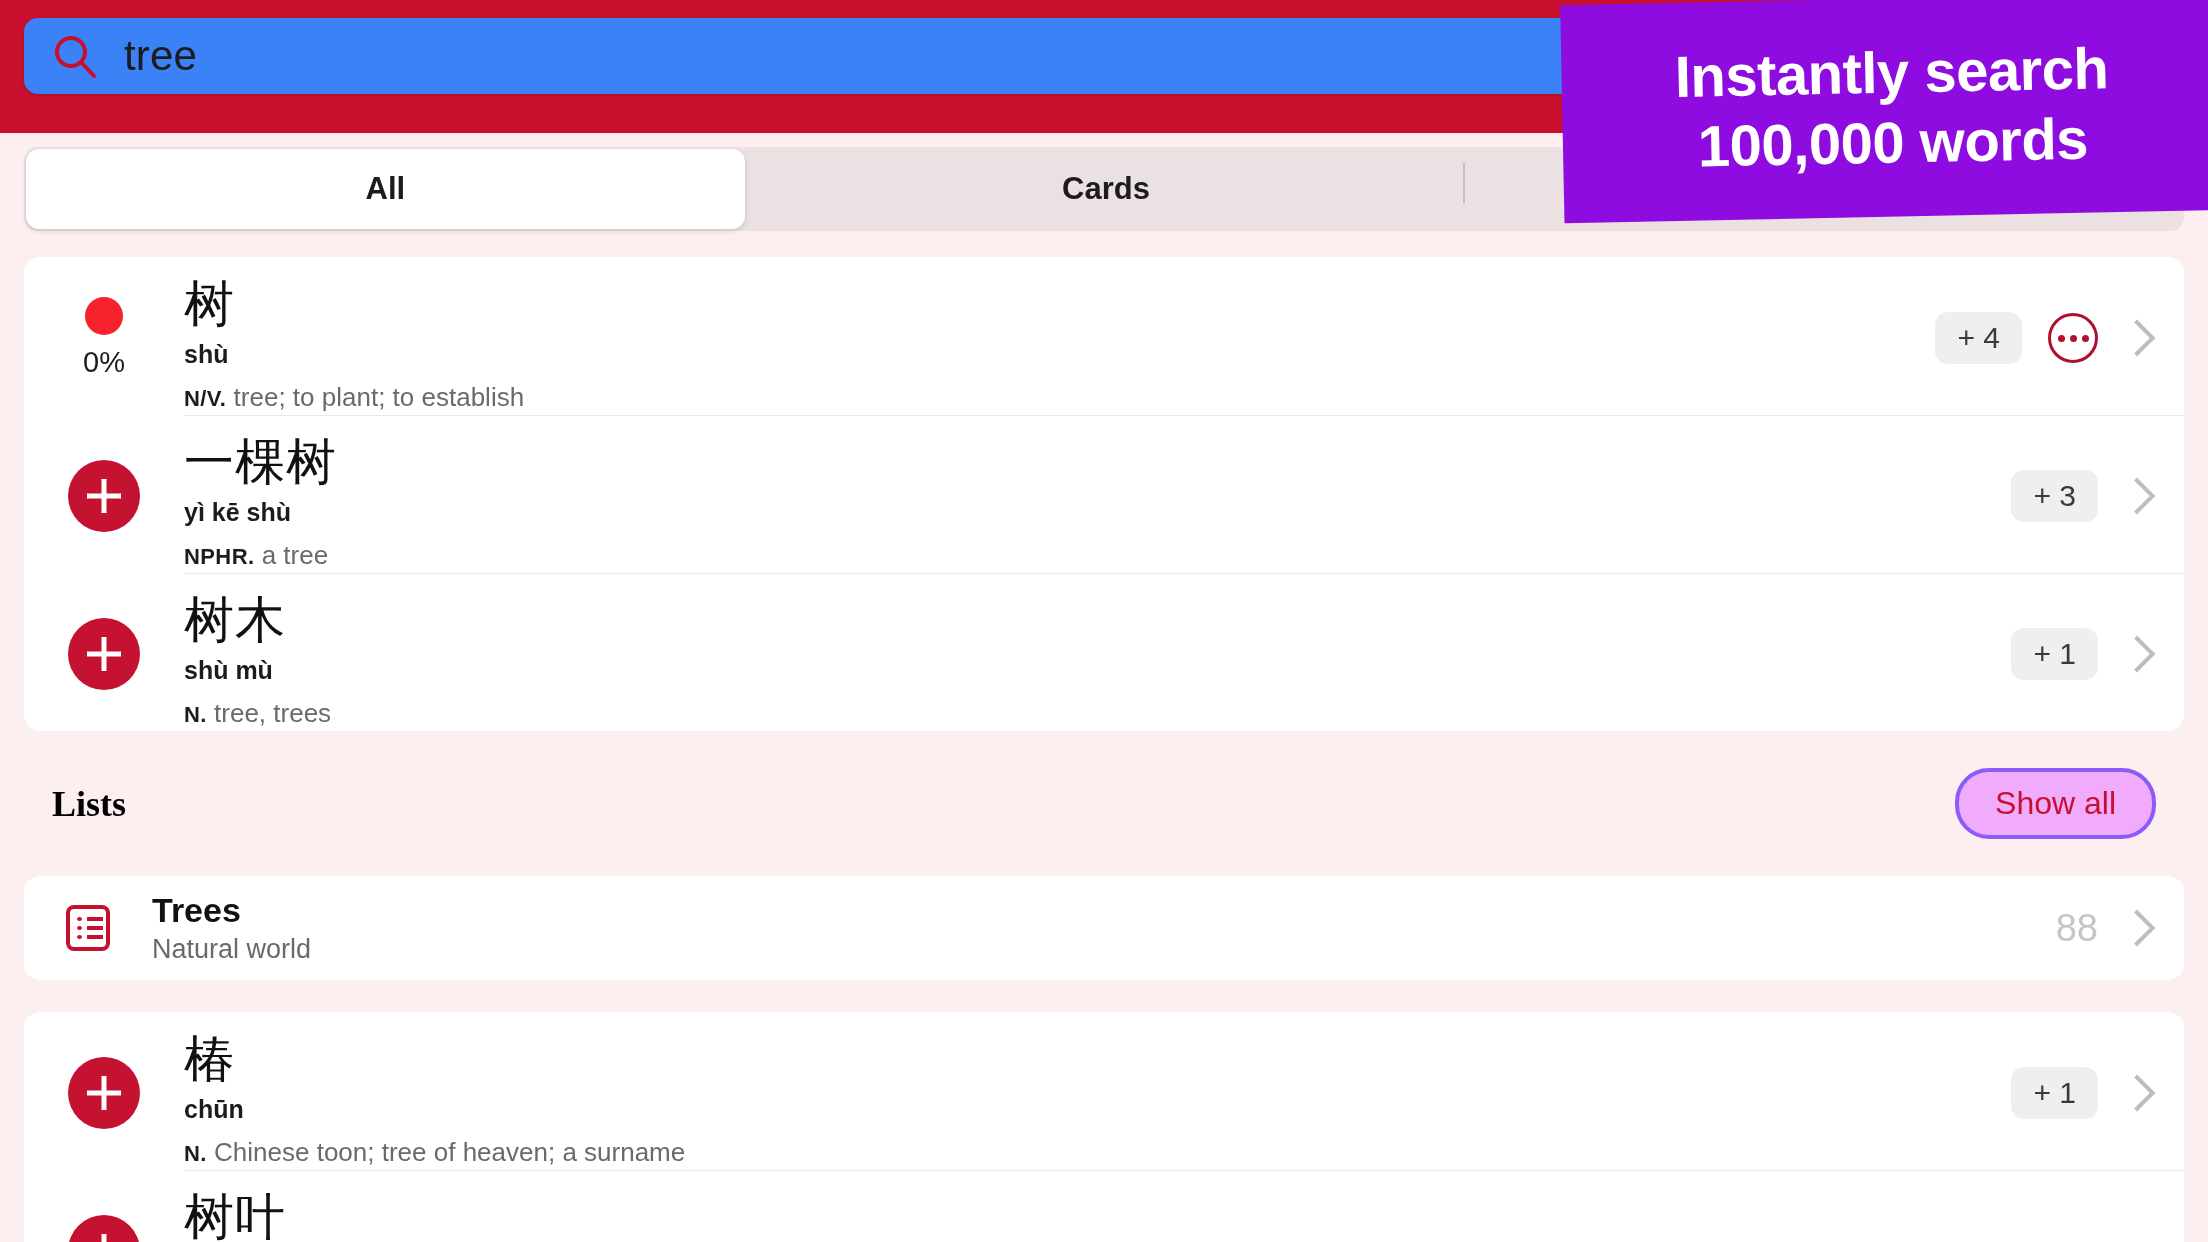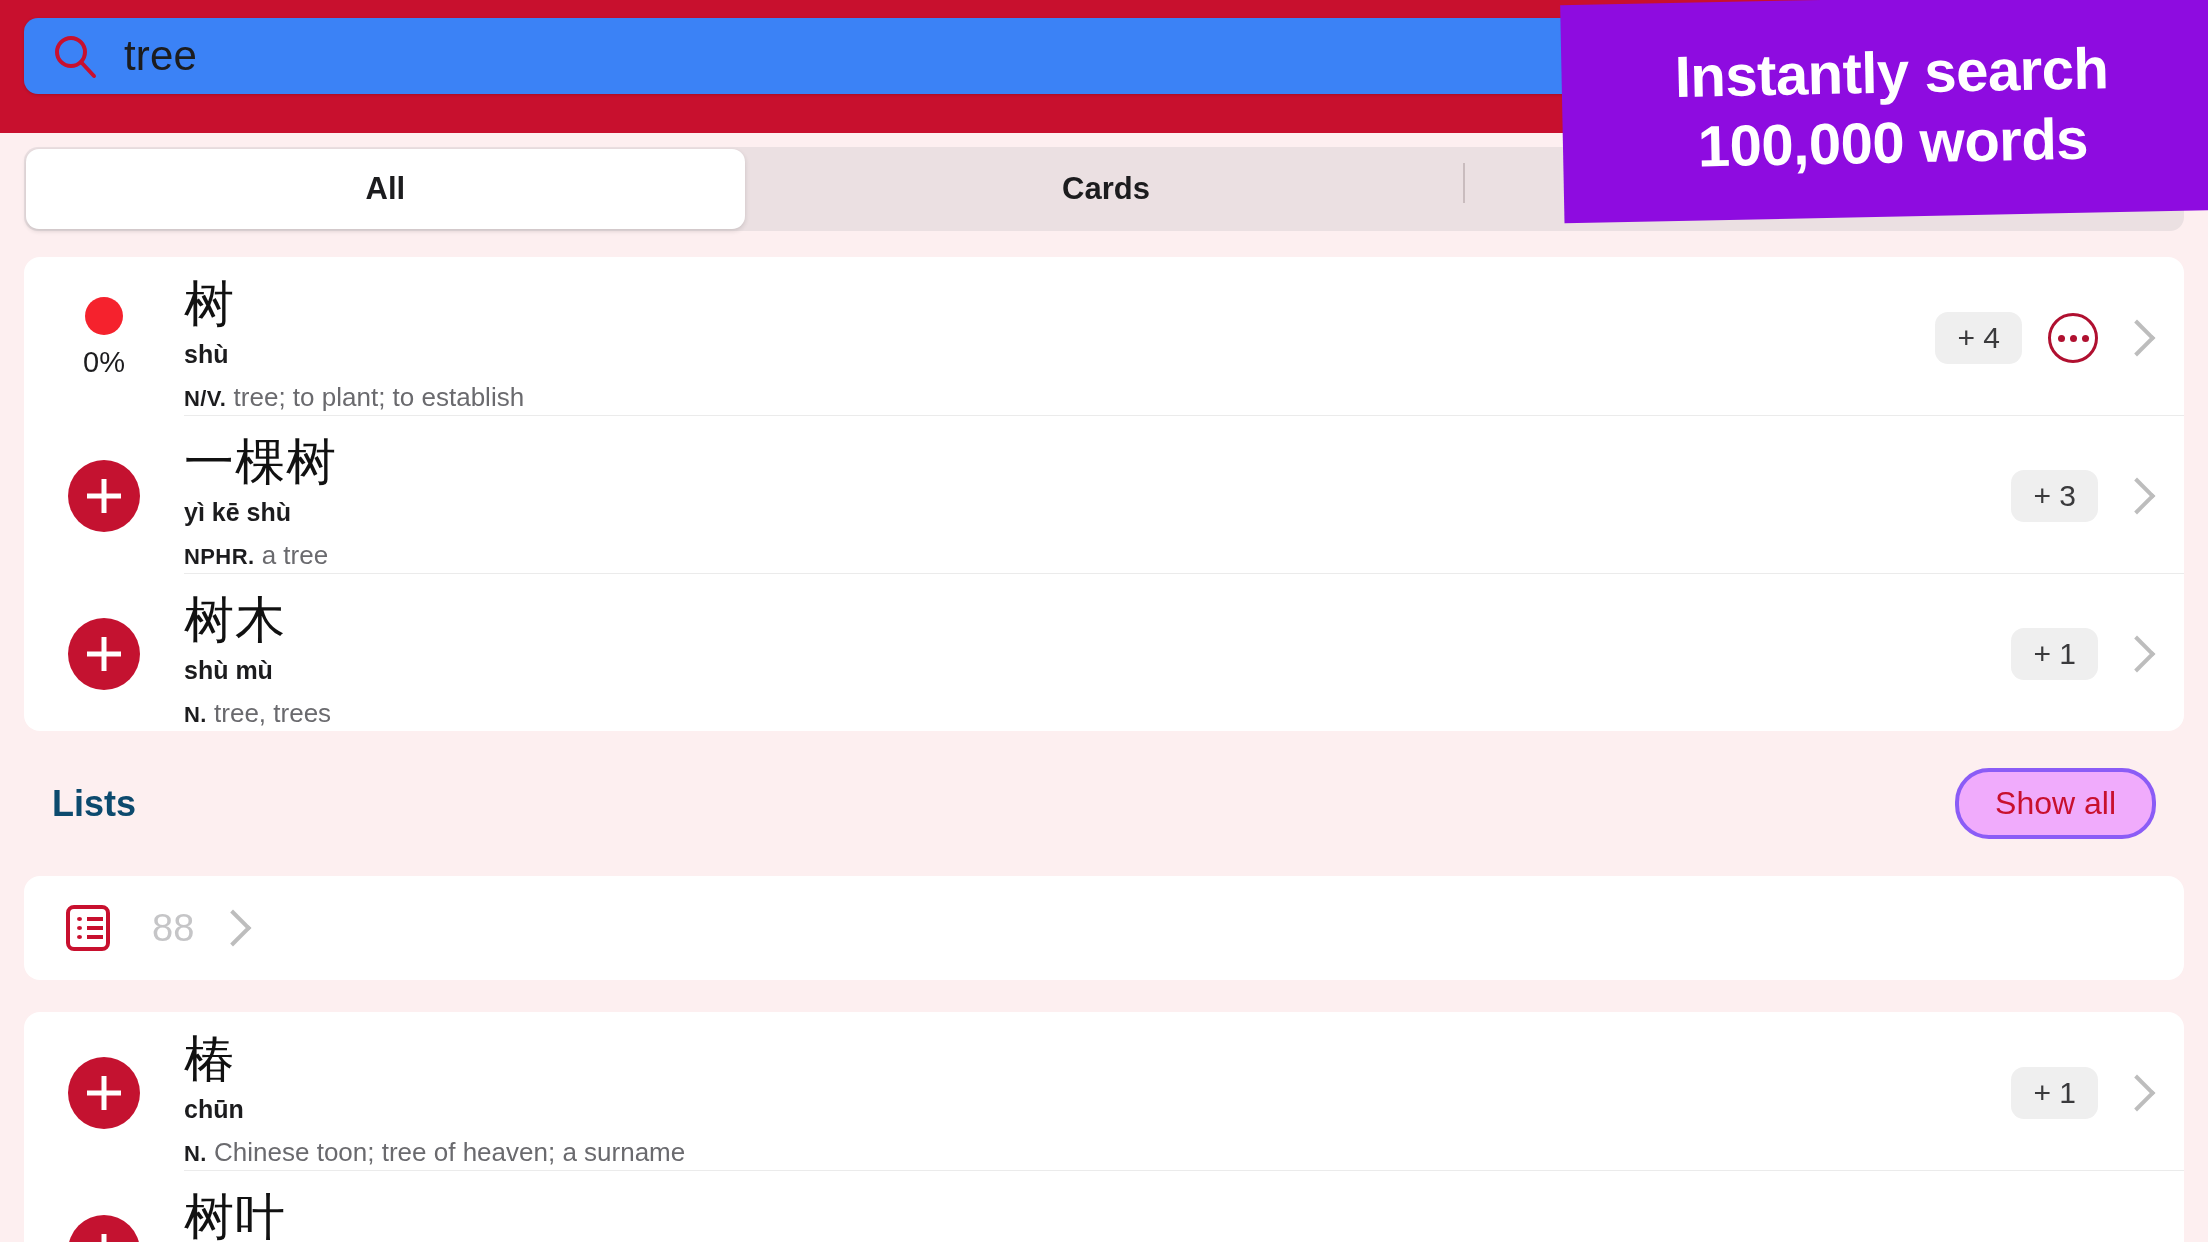--- a/index.html
+++ b/index.html
@@ -235,21 +235,22 @@
     height: 145px;
     display: flex;
     align-items: center;
     justify-content: space-between;
     padding: 0 52px 0 52px;
     background: #fdeff0;
   }
   .section-title {
     font-size: 36px;
     font-weight: bold;
-    color: #0c4a6e;
+    color: #000000;
+    font-family: Liberation Serif, serif;
   }
   .show-all-btn {
     border: 4px solid #8b5cf6;
     color: #c8102e;
     background: #f0abfc;
     border-radius: 34px;
     font-size: 32px;
     padding: 13px 36px;
     font-family: "Liberation Sans", sans-serif;
   }
@@ -424,20 +425,24 @@
       <div class="list-icon-col">
         <div class="list-icon">
           <span class="b r1"></span>
             <span class="l r1"></span>
           <span class="b r2"></span>
             <span class="l r2"></span>
           <span class="b r3"></span>
             <span class="l r3"></span>
         </div>
       </div>
+      <div class="list-text">
+        <div class="list-name">Trees</div>
+        <div class="list-sub">Natural world</div>
+      </div>
       <div class="list-count">88</div>
       <div class="chevron"></div>
     </div>
   </div>
 
   <div class="card-group" id="group-more">
 
     <div class="result-row">
       <div class="status-col">
         <div class="add-btn"></div>

